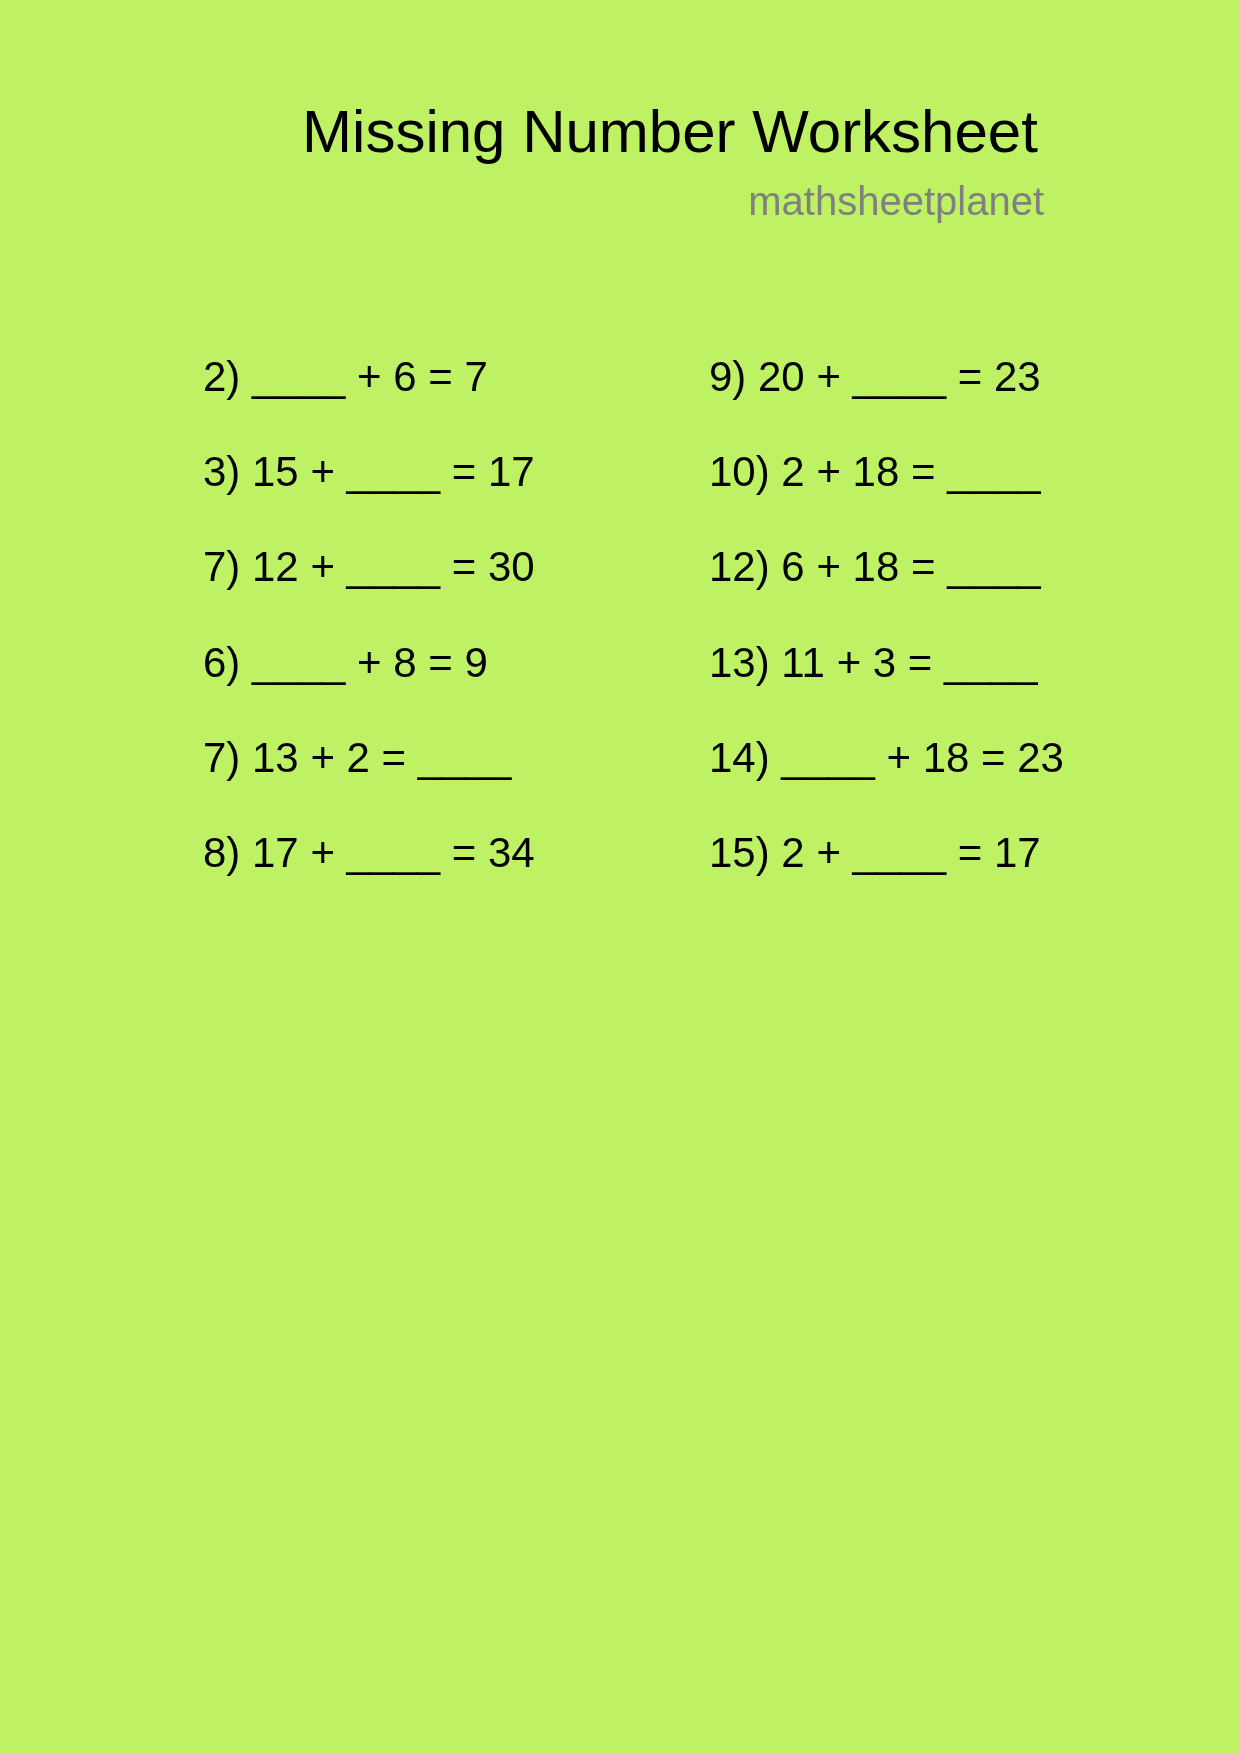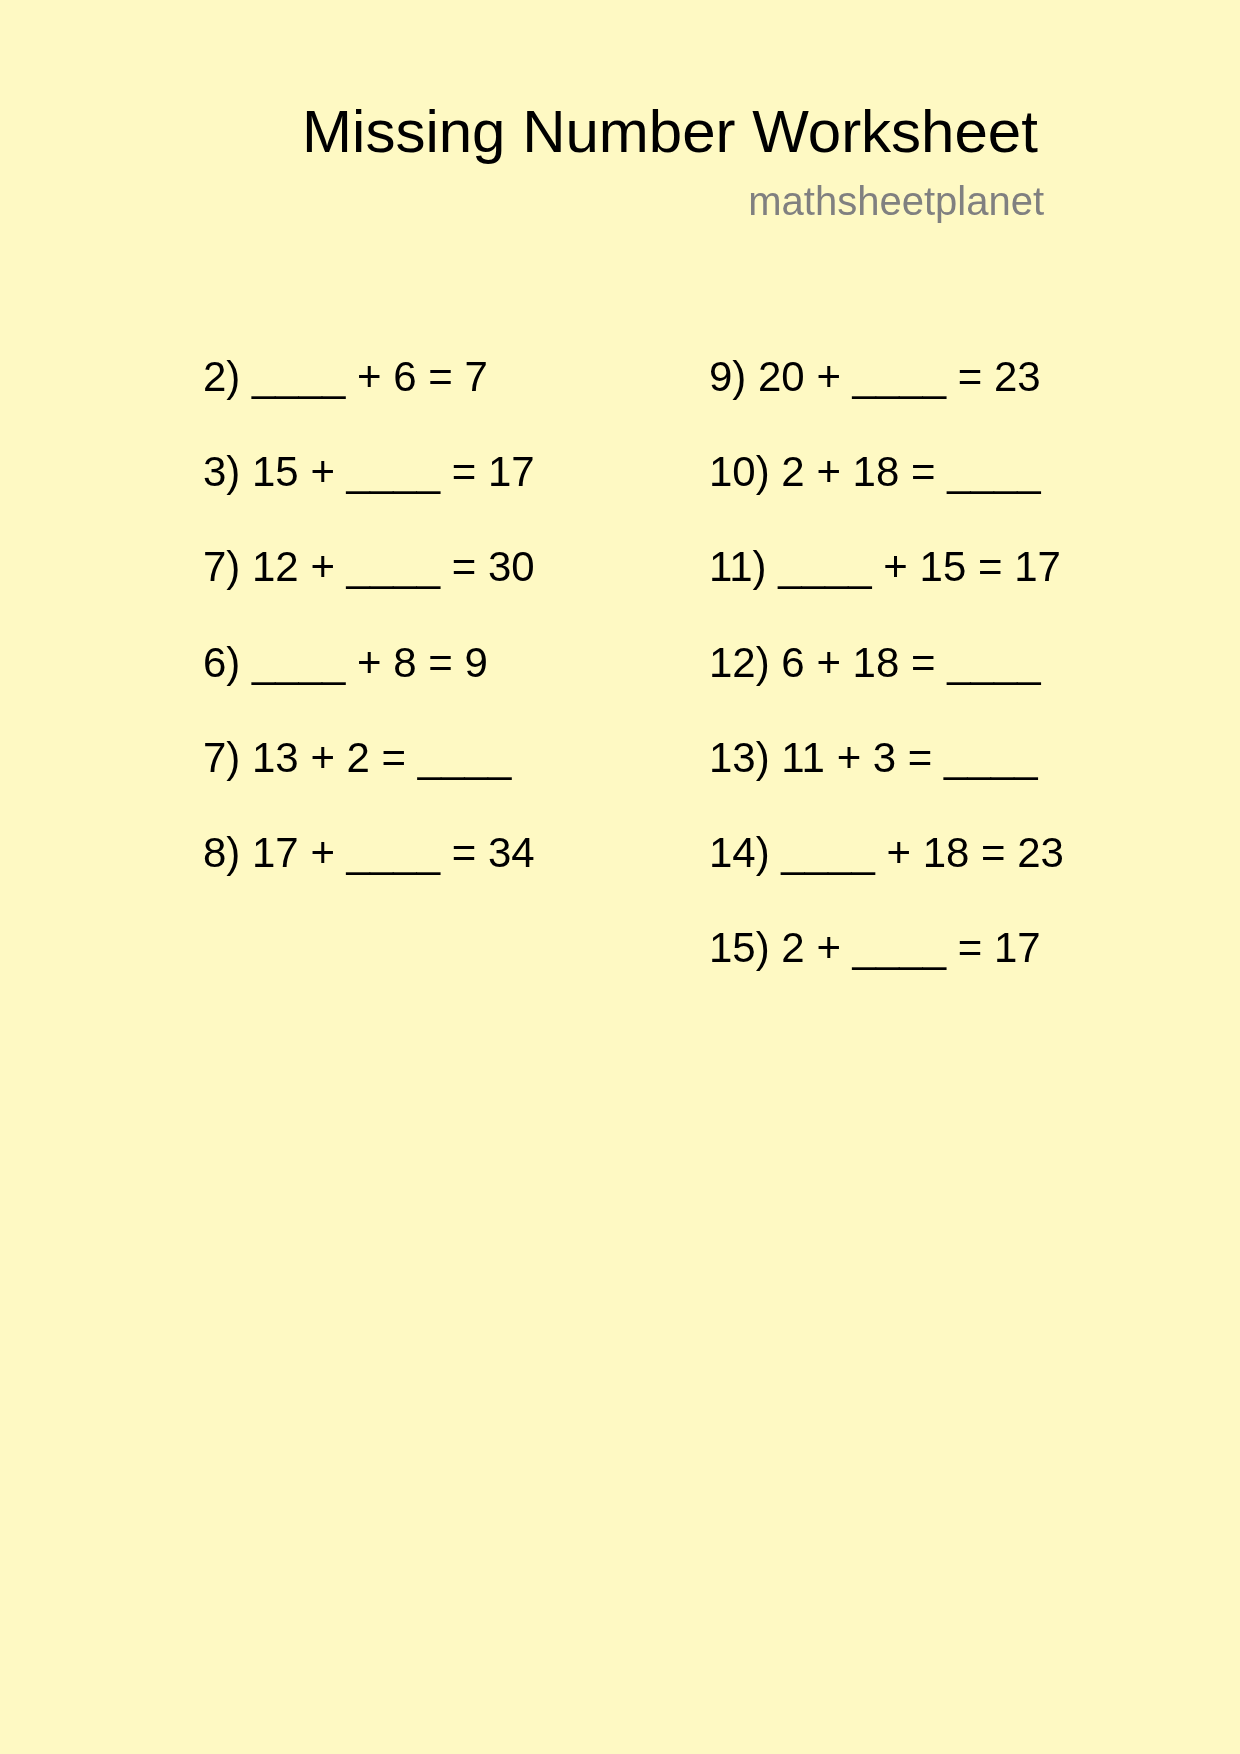--- a/index.html
+++ b/index.html
@@ -13,21 +13,21 @@
       position: relative;
       overflow: hidden;
       font-family: "Liberation Sans", sans-serif;
       color: #000000;
     }
     .page {
       position: absolute;
       left: 0; top: 0;
       width: 1240px;
       height: 1754px;
-      background: #fef9c3;
+      background: #bef264;
     }
     .title {
       position: absolute;
       left: 296px;
       top: 96px;
       width: 748px;
       text-align: center;
       font-size: 60px;
       line-height: 72px;
       white-space: nowrap;
@@ -70,19 +70,18 @@
     <div class="problem">3) 15 + ____ = 17</div>
     <div class="problem">7) 12 + ____ = 30</div>
     <div class="problem">6) ____ + 8 = 9</div>
     <div class="problem">7) 13 + 2 = ____</div>
     <div class="problem">8) 17 + ____ = 34</div>
   </div>
 
   <div class="col right">
     <div class="problem">9) 20 + ____ = 23</div>
     <div class="problem">10) 2 + 18 = ____</div>
-    <div class="problem">11) ____ + 15 = 17</div>
     <div class="problem">12) 6 + 18 = ____</div>
     <div class="problem">13) 11 + 3 = ____</div>
     <div class="problem">14) ____ + 18 = 23</div>
     <div class="problem">15) 2 + ____ = 17</div>
   </div>
 </div>
 
 </body></html>

